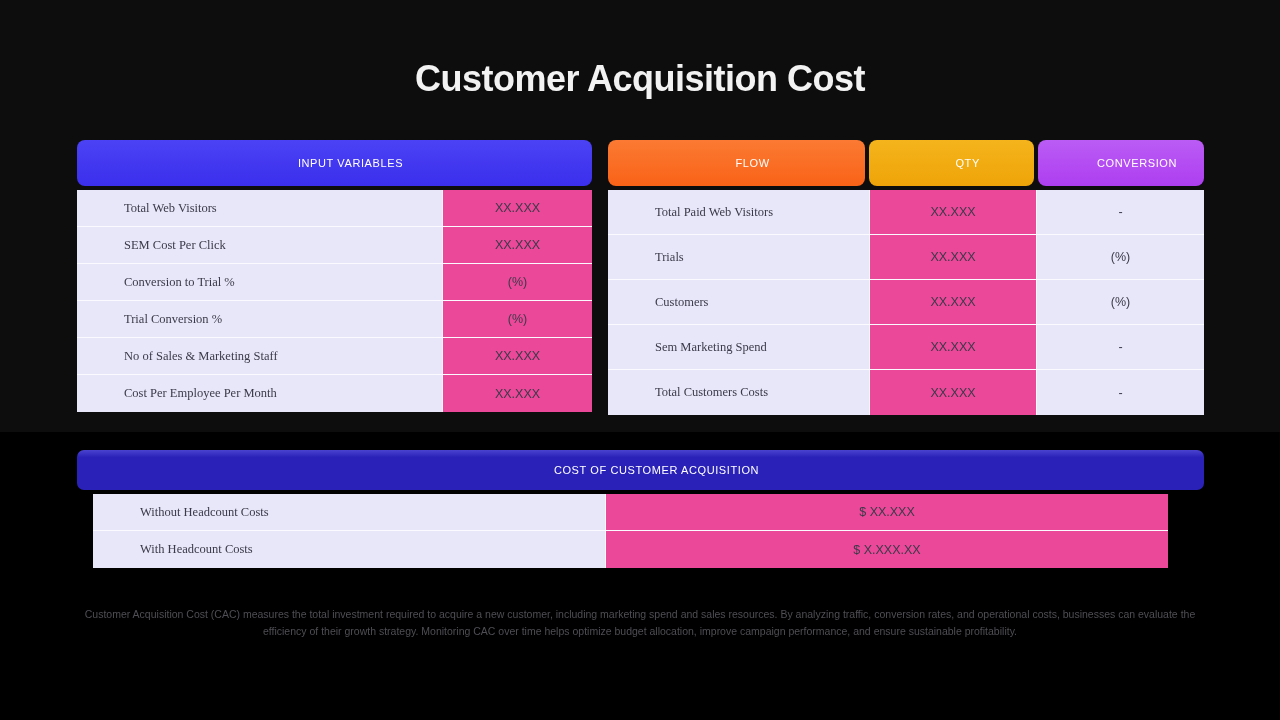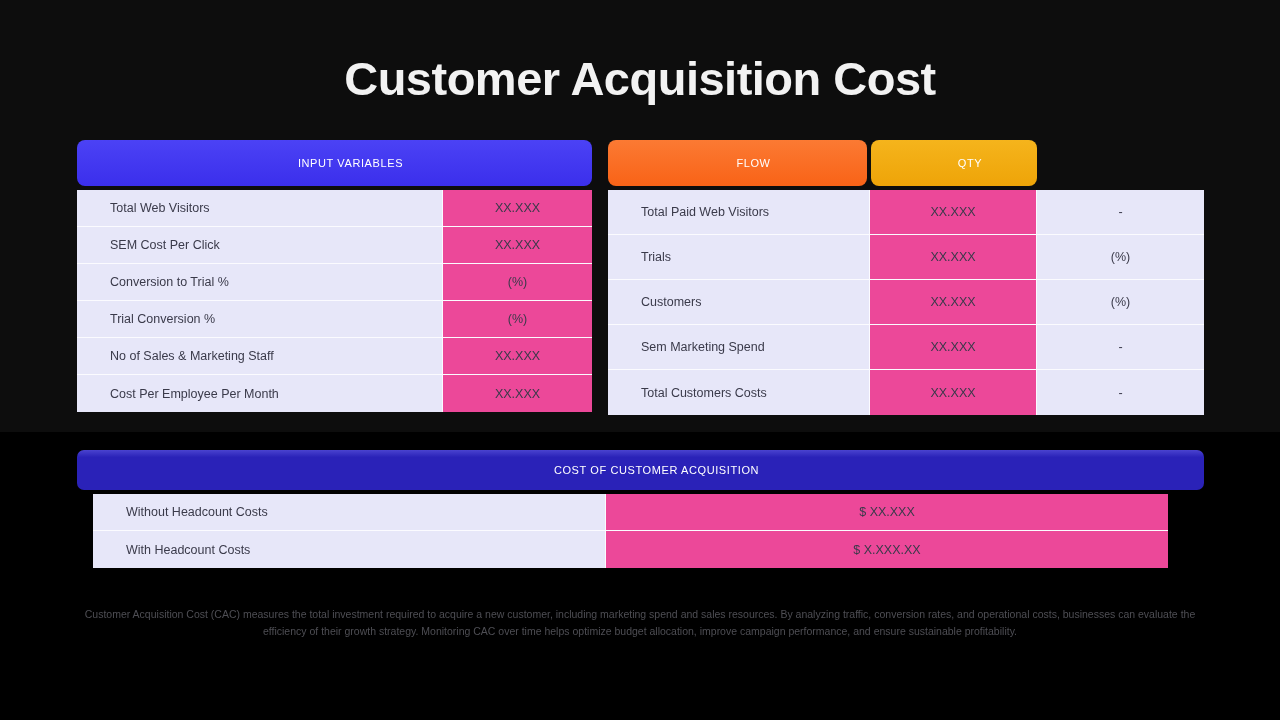--- a/index.html
+++ b/index.html
@@ -27,21 +27,21 @@
     height: 432px;
     background: #0d0d0d;
   }
 
   .title {
     position: absolute;
     left: 0; top: 48px;
     width: 1280px;
     text-align: center;
     color: #f2f2f2;
-    font-size: 47px;
+    font-size: 36px;
     font-weight: bold;
     letter-spacing: -0.5px;
     line-height: 62px;
   }
 
   
   .panel { position: absolute; }
 
   .hdr-row {
     display: flex;
@@ -77,21 +77,21 @@
 
   .cell {
     display: flex;
     align-items: center;
     font-size: 12.5px;
     color: #3a3a4a;
     background: #e7e7f9;
     border-bottom: 1.5px solid #fbfbff;
   }
 
-  .cell.label { padding-left: 33px; }
+  .cell.label { padding-left: 47px; font-family: Liberation Serif, serif; }
   .cell.value {
     justify-content: center;
     background: #ec4899;
     border-left: 1.5px solid #fbfbff;
   }
   .cell.value.light { background: #e7e7f9; }
 
   .row:last-child .cell { border-bottom: none; }
 
   
@@ -168,20 +168,21 @@
         <div class="cell value">XX.XXX</div>
       </div>
 
     </div>
   </div>
 
   <div class="panel" id="right-table">
     <div class="hdr-row">
       <div class="hdr hdr-orange c1">FLOW</div>
       <div class="hdr hdr-yellow c2">QTY</div>
+      <div class="hdr hdr-purple c3">CONVERSION</div>
     </div>
     <div class="body-rows">
 
       <div class="row">
         <div class="cell label c1">Total Paid Web Visitors</div>
         <div class="cell value c2">XX.XXX</div>
         <div class="cell value light c3">-</div>
       </div>
       <div class="row">
         <div class="cell label c1">Trials</div>

